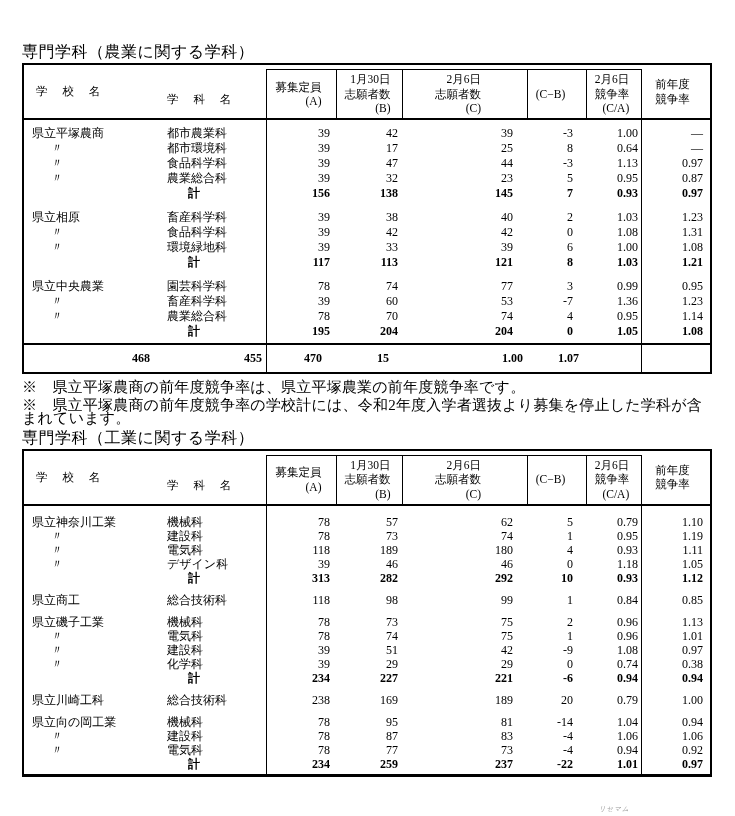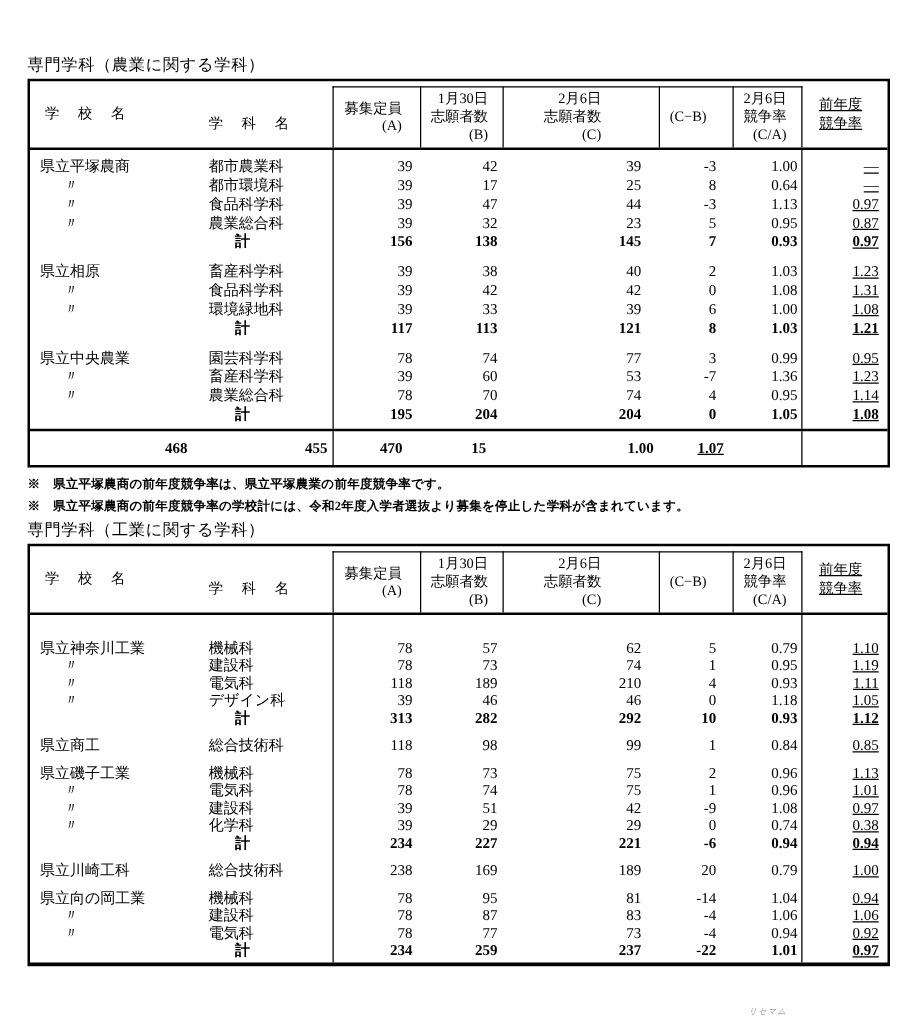--- a/index.html
+++ b/index.html
@@ -1,64 +1,64 @@
 <!DOCTYPE html>
 <html><head>
 <meta charset="utf-8">
 <style>
   html,body{margin:0;padding:0;}
   body{
     width:735px;height:816px;background:#ffffff;position:relative;overflow:hidden;
     font-family:"Liberation Serif","DejaVu Serif",serif;color:#000;
   }
   .content{position:absolute;left:22px;top:44px;width:690px;}
-  .table-title{font-size:13px;line-height:15px;margin-bottom:4px;letter-spacing:.5px;}
+  .table-title{font-size:16px;line-height:15px;margin-bottom:4px;letter-spacing:.5px;}
   .table{width:690px;border:2px solid #000;box-sizing:border-box;background:#fff;}
   .t2-section{margin-top:4px;}
   .t2{border-bottom-width:3px;}
   .grid{display:grid;grid-template-columns:132px 110px 70px 66px 125px 59px 56px 68px;}
   
   .thead{height:53px;border-bottom:2px solid #000;box-sizing:content-box;}
   .hcell{display:flex;align-items:center;justify-content:center;text-align:center;
          font-size:11.5px;line-height:1.25;box-sizing:border-box;}
   .hcell .txt{white-space:pre-line;}
   .hcell.c0{justify-content:flex-start;padding-left:12px;letter-spacing:6px;}
   .hcell.c1{justify-content:flex-start;padding-left:11px;letter-spacing:6px;margin-top:16px;}
   .boxed{border-left:1px solid #000;border-top:1px solid #000;margin-top:4px;}
   .boxed-end{border-right:1px solid #000;}
   
   .tbody{position:relative;padding:5px 0 5px;border-radius:12px;}
-  .t2 .tbody{padding:18px 0 4px;}
+  .t2 .tbody{padding:8px 0 4px;}
   .row{align-items:center;font-size:12px;height:15px;}
   .t2 .row{height:14px;}
   .gap{height:9px;}
   .t2 .gap{height:8px;}
   .cell{white-space:nowrap;overflow:visible;}
   .c0{padding-left:8px;}
   .c0.ditto{padding-left:27px;}
   .c1{padding-left:11px;}
   .c2,.c3,.c4,.c5,.c6,.c7{text-align:right;}
   .c2{padding-right:6px;}
   .c3{padding-right:4px;}
   .c4{padding-right:14px;}
   .c5{padding-right:13px;}
   .c6{padding-right:4px;}
-  .c7{padding-right:7px;box-sizing:border-box;text-decoration:underline;}
+  .c7{padding-right:7px;box-sizing:border-box;}
   .subtotal{font-weight:bold;}
   .subtotal .c1{padding-left:32px;}
   .vline{position:absolute;top:0;bottom:0;width:1px;background:#000;}
   .vline-1{left:242px;}
   .vline-2{left:617px;}
   
   .grand{position:relative;border-top:2px solid #000;height:27px;align-items:center;
          font-weight:bold;font-size:12px;}
   .gt-label{grid-column:1 / 3;text-align:center;letter-spacing:2px;}
   
   .footnotes{margin-top:7px;}
-  .footnote{font-size:10px;line-height:13.5px;margin-bottom:4px;letter-spacing:.2px;font-weight:bold;}
+  .footnote{font-size:15px;line-height:13.5px;margin-bottom:4px;letter-spacing:.2px;}
   
   .watermark{position:absolute;right:8px;top:805px;text-align:left;color:#999999;z-index:5;font-style:italic;}
   .wm-ruby{display:block;font-family:"Liberation Sans","DejaVu Sans",sans-serif;
            font-size:6.5px;letter-spacing:1px;margin-right:8px;margin-bottom:-2px;}
   .wm-text{font-family:"Liberation Sans","DejaVu Sans",sans-serif;font-weight:bold;
            font-size:28px;line-height:1;letter-spacing:-1.5px;}
 </style>
 </head>
 <body>
 
@@ -310,21 +310,21 @@
             <div class="cell c4">74</div>
             <div class="cell c5">1</div>
             <div class="cell c6">0.95</div>
             <div class="cell c7">1.19</div>
           </div>
           <div class="row grid">
             <div class="cell c0 ditto">〃</div>
             <div class="cell c1">電気科</div>
             <div class="cell c2">118</div>
             <div class="cell c3">189</div>
-            <div class="cell c4">210</div>
+            <div class="cell c4">180</div>
             <div class="cell c5">4</div>
             <div class="cell c6">0.93</div>
             <div class="cell c7">1.11</div>
           </div>
           <div class="row grid">
             <div class="cell c0 ditto">〃</div>
             <div class="cell c1">デザイン科</div>
             <div class="cell c2">39</div>
             <div class="cell c3">46</div>
             <div class="cell c4">46</div>

